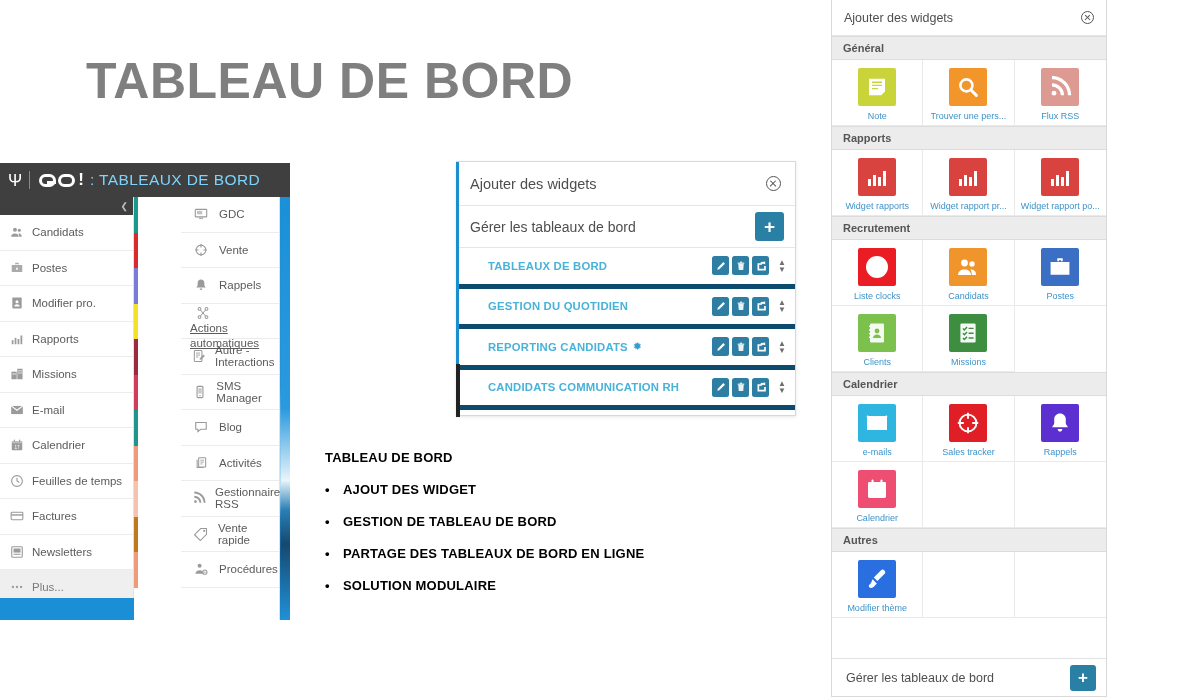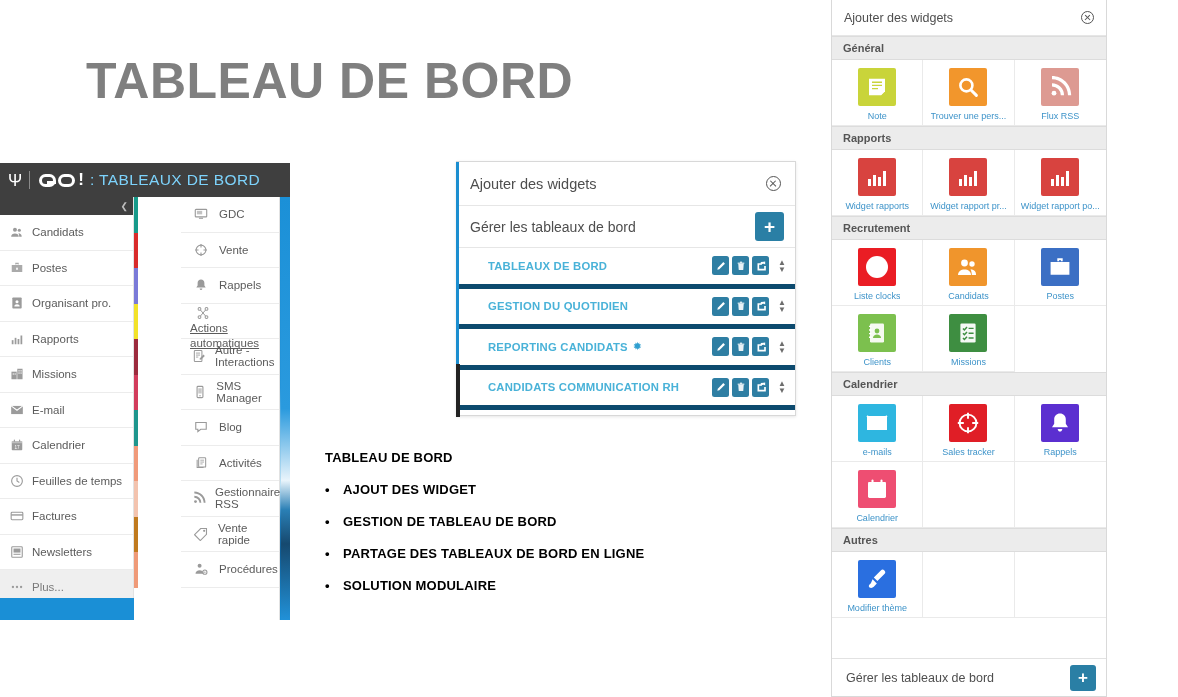--- a/index.html
+++ b/index.html
@@ -209,21 +209,21 @@
               <span>Postes</span>
             </div>
             <div class="nav1-item">
               <span class="ic" style="color:#9b9b9b">
                 <svg width="14" height="14" viewBox="0 0 24 24" fill="currentColor">
                   <rect x="4" y="2.5" width="16" height="19" rx="1.4"></rect>
                   <circle cx="12" cy="10" r="2.6" fill="#fff"></circle>
                   <path d="M7.4 18c0-2.6 2-4 4.6-4s4.6 1.4 4.6 4z" fill="#fff"></path>
                 </svg>
               </span>
-              <span>Organisant pro.</span>
+              <span>Modifier pro.</span>
             </div>
             <div class="nav1-item">
               <span class="ic" style="color:#9b9b9b">
                 <svg width="14" height="14" viewBox="0 0 24 24" fill="currentColor">
                   <rect x="3" y="14" width="3" height="7"></rect>
                   <rect x="8" y="10" width="3" height="11"></rect>
                   <rect x="13" y="12" width="3" height="9"></rect>
                   <rect x="18" y="6" width="3" height="15"></rect>
                 </svg>
               </span>

